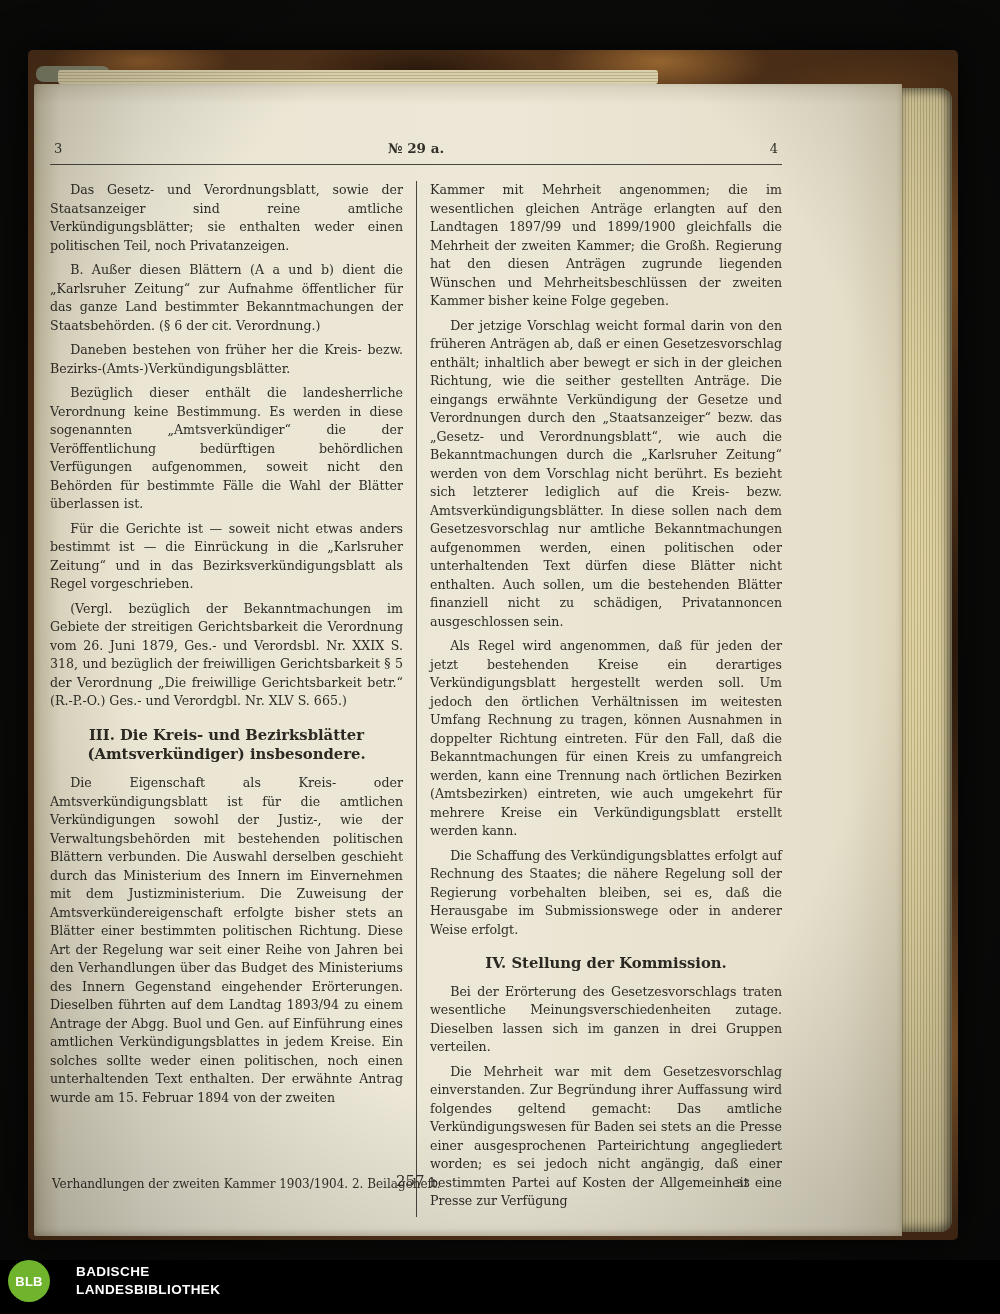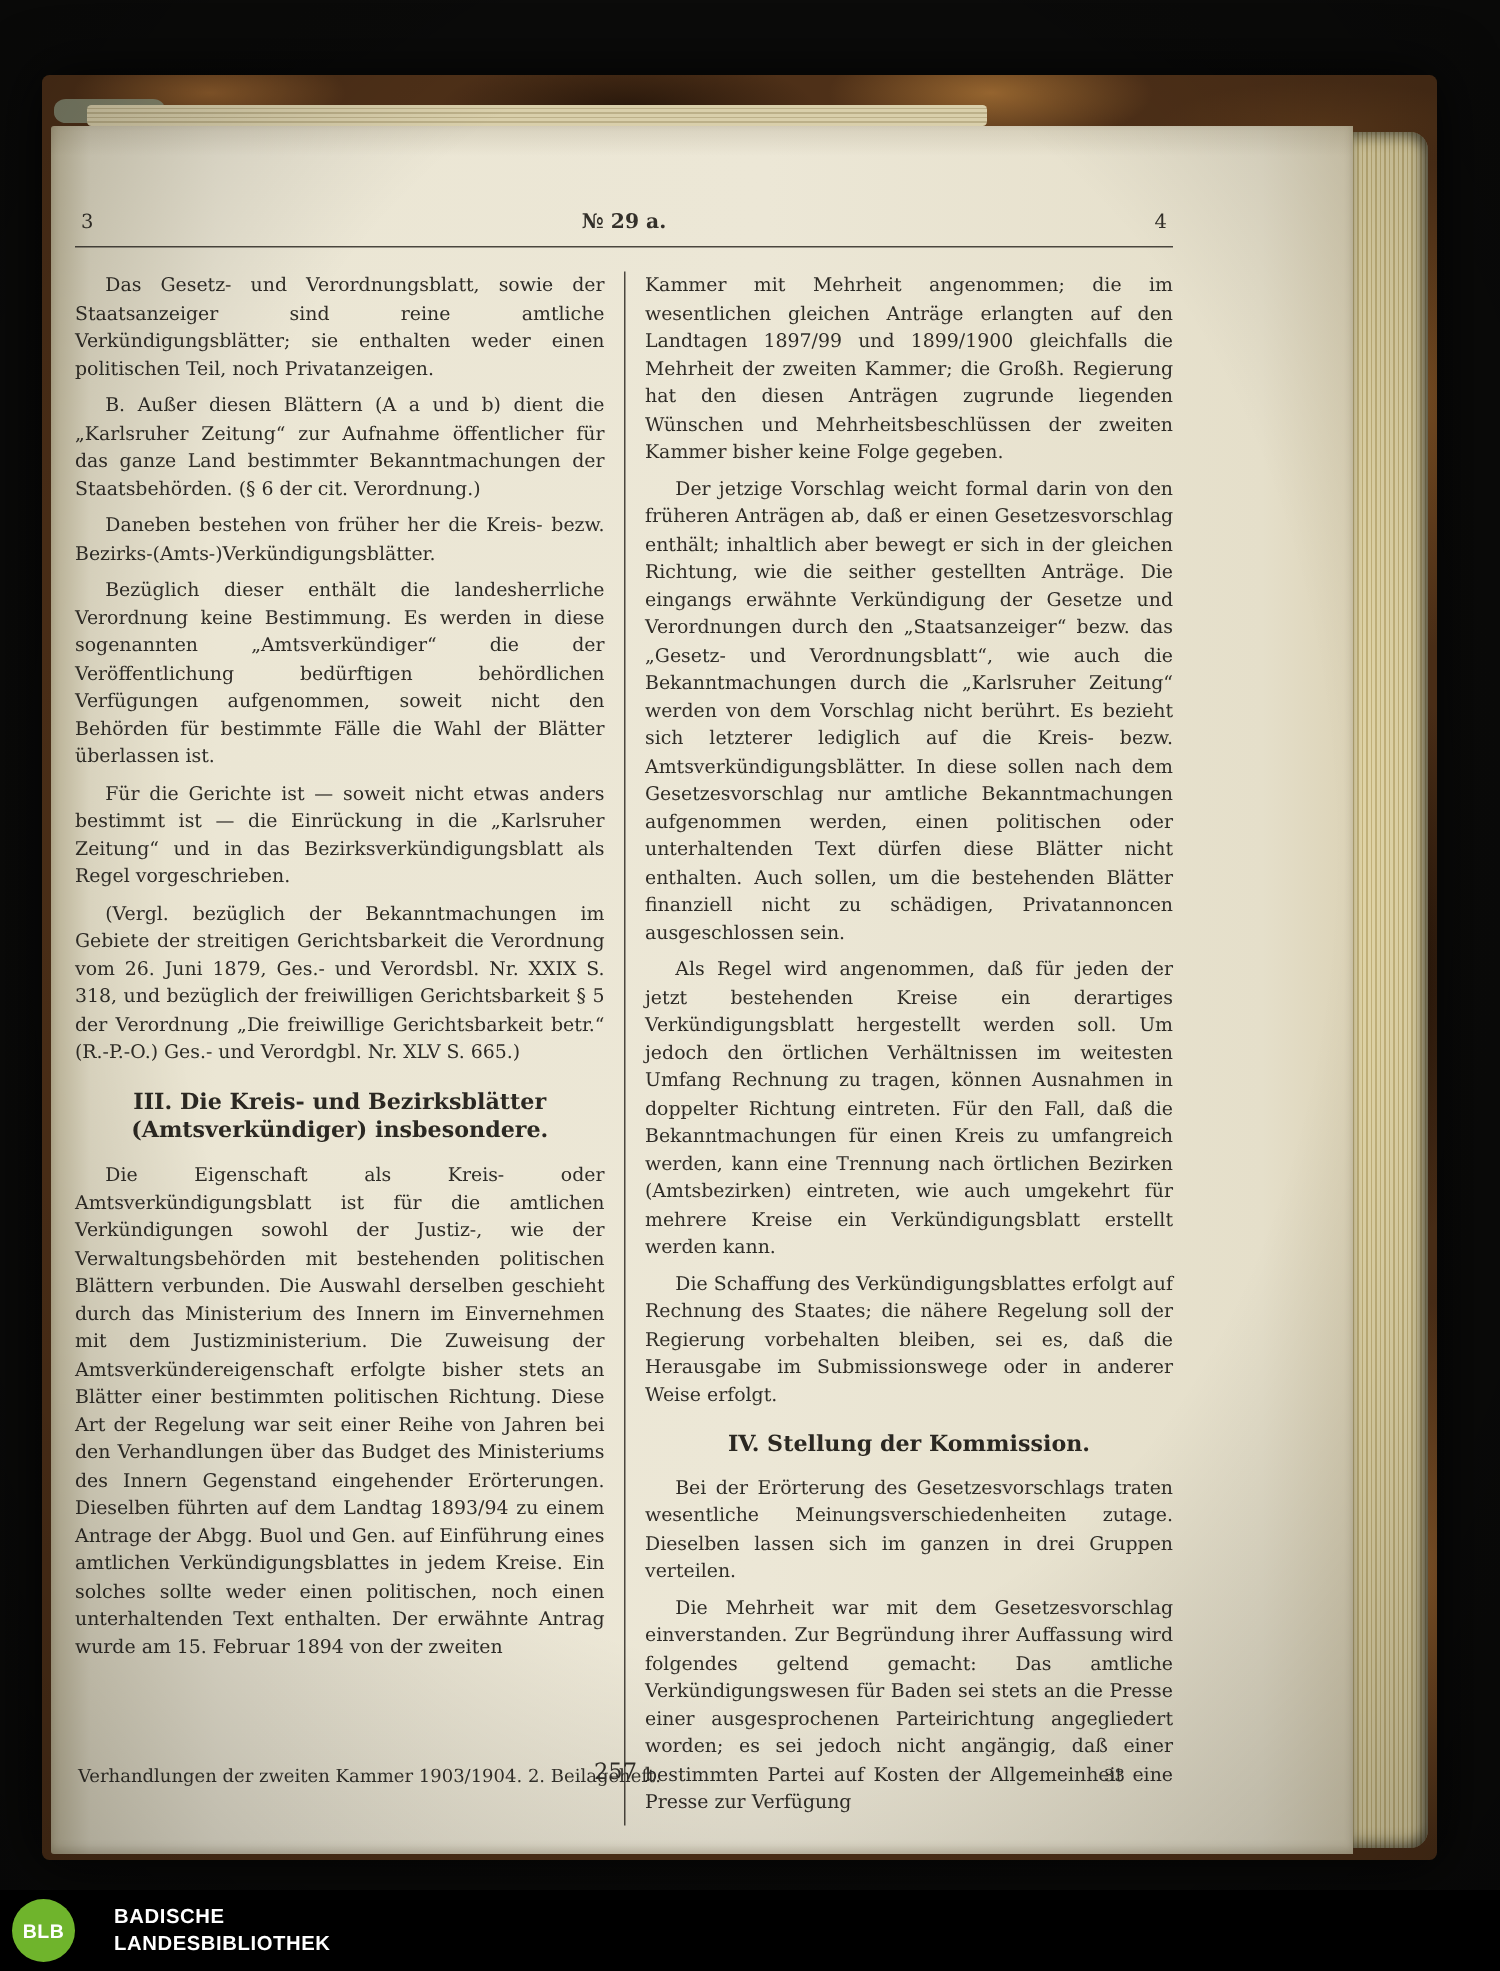--- a/index.html
+++ b/index.html
@@ -65,21 +65,21 @@
   .foot-caption{position:absolute;left:2px;top:5px;font-size:12px;}
   .foot-page{position:absolute;left:346px;top:0;font-size:15px;}
   .foot-sig{position:absolute;right:32px;top:5px;font-size:11px;}
   .vignette{
     position:absolute;inset:0;pointer-events:none;
     background:radial-gradient(ellipse at 50% 45%, rgba(0,0,0,0) 55%, rgba(0,0,0,.28) 100%);
   }
   
   .bottom-bar{
     position:absolute;left:0;bottom:0;width:1000px;height:54px;background:#000;
-    display:flex;align-items:center;
+    display:flex;align-items:flex-start;
   }
   .blb-group{display:flex;align-items:center;gap:10px;padding-left:8px;}
   .blb-circle{
     width:42px;height:42px;border-radius:50%;background:#6fb42c;color:#fff;
     display:flex;align-items:center;justify-content:center;
     font-weight:bold;font-size:13px;letter-spacing:.3px;
   }
   .lib-name{color:#fff;font-weight:bold;font-size:13.5px;line-height:1.3;letter-spacing:.4px;margin-left:16px;}
   .bw-group{margin-left:auto;display:flex;align-items:center;gap:10px;padding-right:22px;}
   .bw-arms{width:27px;height:30px;display:block;}

